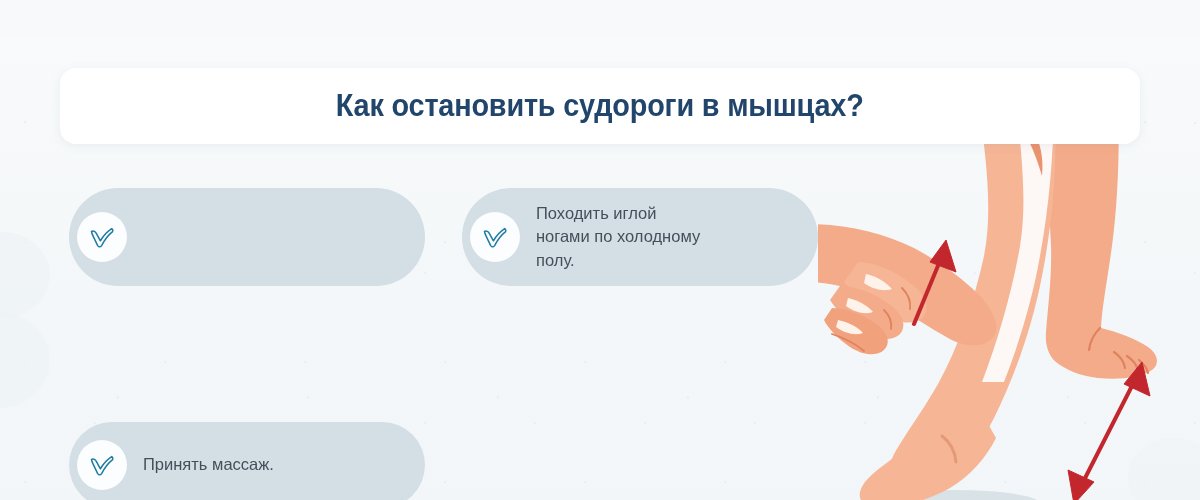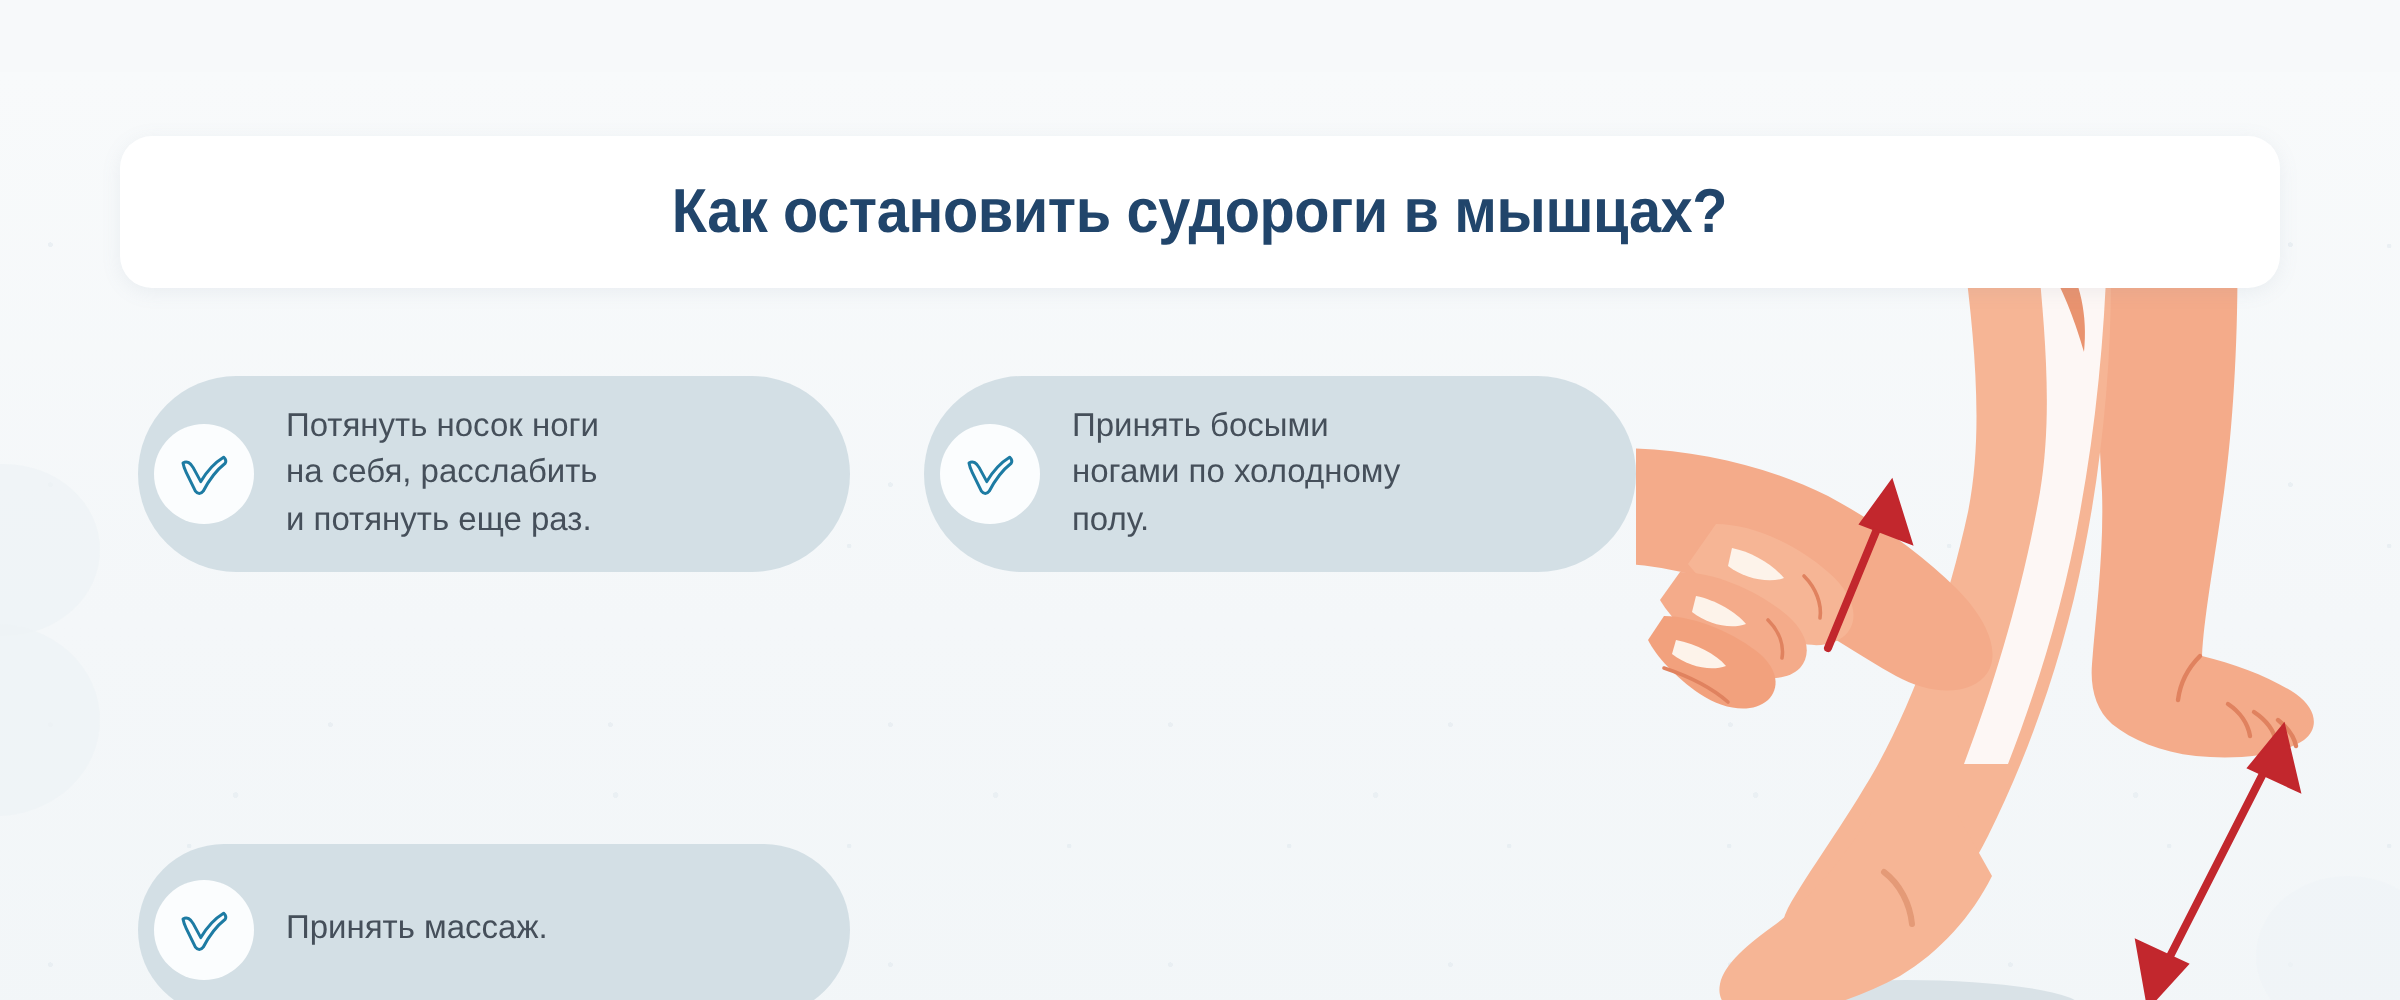--- a/index.html
+++ b/index.html
@@ -205,35 +205,32 @@
 
   <div class="card" id="card-stretch-toe">
     <span class="card-check">
       <svg width="34" height="34" viewBox="0 0 34 34" xmlns="http://www.w3.org/2000/svg">
         <path d="M6.5 11.5 C8.5 10.2 10.4 11.6 11.6 13.8 L15.4 20.8
                  C18.4 15.6 22.2 11.4 26.8 8.6 C27.9 9.6 28.2 10.6 27.6 11.6
                  C23.4 14.9 19.6 19.8 16.6 25.6 C15.4 27.2 13.9 27.2 12.7 25.6
                  L8.1 16.2 C7.4 14.7 6.8 13.2 6.5 11.5 Z" fill="none" stroke="#1d7ba3" stroke-width="1.5" stroke-linejoin="round"></path>
       </svg>
     </span>
-    <span class="card-text">Потянуть носок ноги
-на себя, расслабить
-и потянуть еще раз.</span>
   </div>
 
   <div class="card" id="card-cold-floor">
     <span class="card-check">
       <svg width="34" height="34" viewBox="0 0 34 34" xmlns="http://www.w3.org/2000/svg">
         <path d="M6.5 11.5 C8.5 10.2 10.4 11.6 11.6 13.8 L15.4 20.8
                  C18.4 15.6 22.2 11.4 26.8 8.6 C27.9 9.6 28.2 10.6 27.6 11.6
                  C23.4 14.9 19.6 19.8 16.6 25.6 C15.4 27.2 13.9 27.2 12.7 25.6
                  L8.1 16.2 C7.4 14.7 6.8 13.2 6.5 11.5 Z" fill="none" stroke="#1d7ba3" stroke-width="1.5" stroke-linejoin="round"></path>
       </svg>
     </span>
-    <span class="card-text">Принять босыми
+    <span class="card-text">Походить иглой
 ногами по холодному
 полу.</span>
   </div>
 
 
   <div class="card" id="card-massage">
     <span class="card-check">
       <svg width="34" height="34" viewBox="0 0 34 34" xmlns="http://www.w3.org/2000/svg">
         <path d="M6.5 11.5 C8.5 10.2 10.4 11.6 11.6 13.8 L15.4 20.8
                  C18.4 15.6 22.2 11.4 26.8 8.6 C27.9 9.6 28.2 10.6 27.6 11.6

